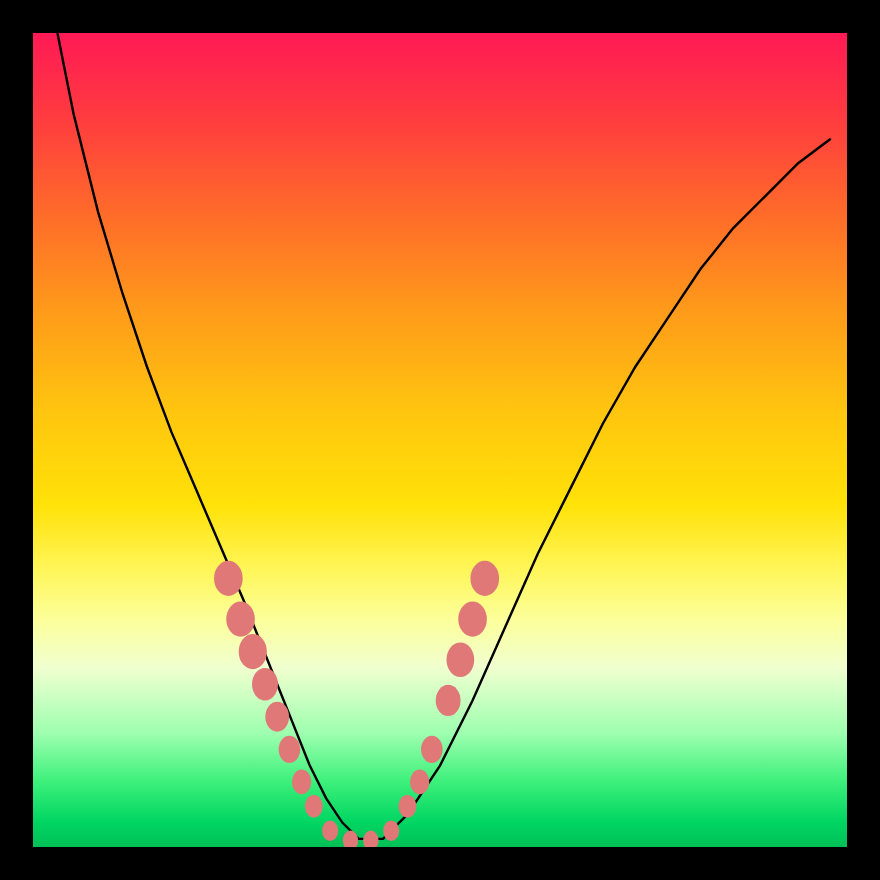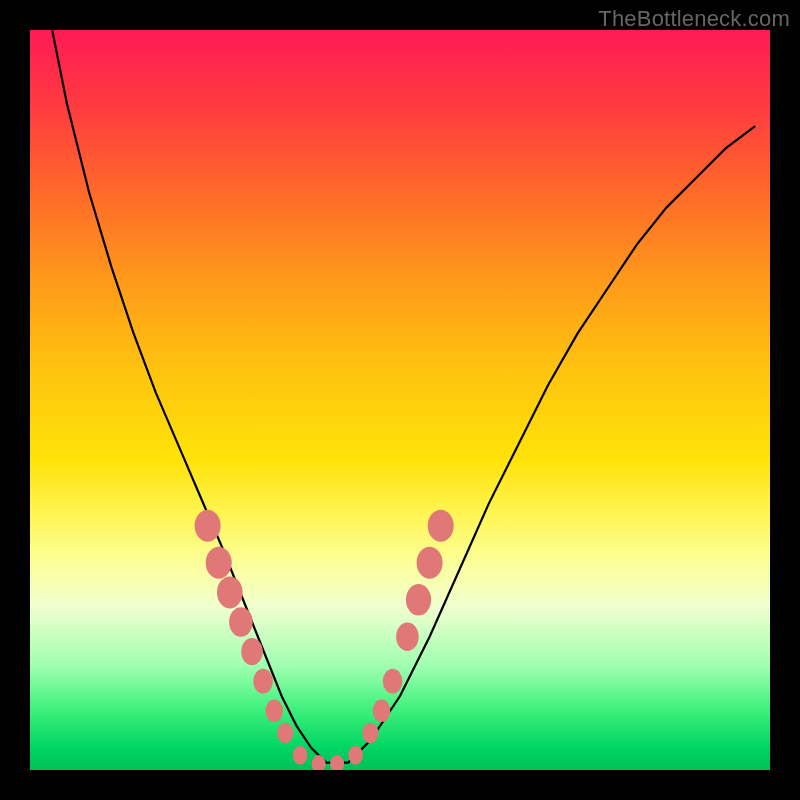--- a/index.html
+++ b/index.html
@@ -82,14 +82,13 @@
           <ellipse cx="340.4" cy="703.0" rx="8.1" ry="10.3" fill="#e07878" class="marker"></ellipse>
           <ellipse cx="351.5" cy="680.8" rx="8.8" ry="11.2" fill="#e07878" class="marker"></ellipse>
           <ellipse cx="362.6" cy="651.2" rx="9.8" ry="12.4" fill="#e07878" class="marker"></ellipse>
           <ellipse cx="377.4" cy="606.8" rx="11.3" ry="14.2" fill="#e07878" class="marker"></ellipse>
           <ellipse cx="388.5" cy="569.8" rx="12.6" ry="15.7" fill="#e07878" class="marker"></ellipse>
           <ellipse cx="399.6" cy="532.8" rx="13.0" ry="16.0" fill="#e07878" class="marker"></ellipse>
           <ellipse cx="410.7" cy="495.8" rx="13.0" ry="16.0" fill="#e07878" class="marker"></ellipse>
         </g>
     </svg>
   </div>
-  <div class="watermark">TheBottleneck.com</div>
 </div>
 
 </body></html>

